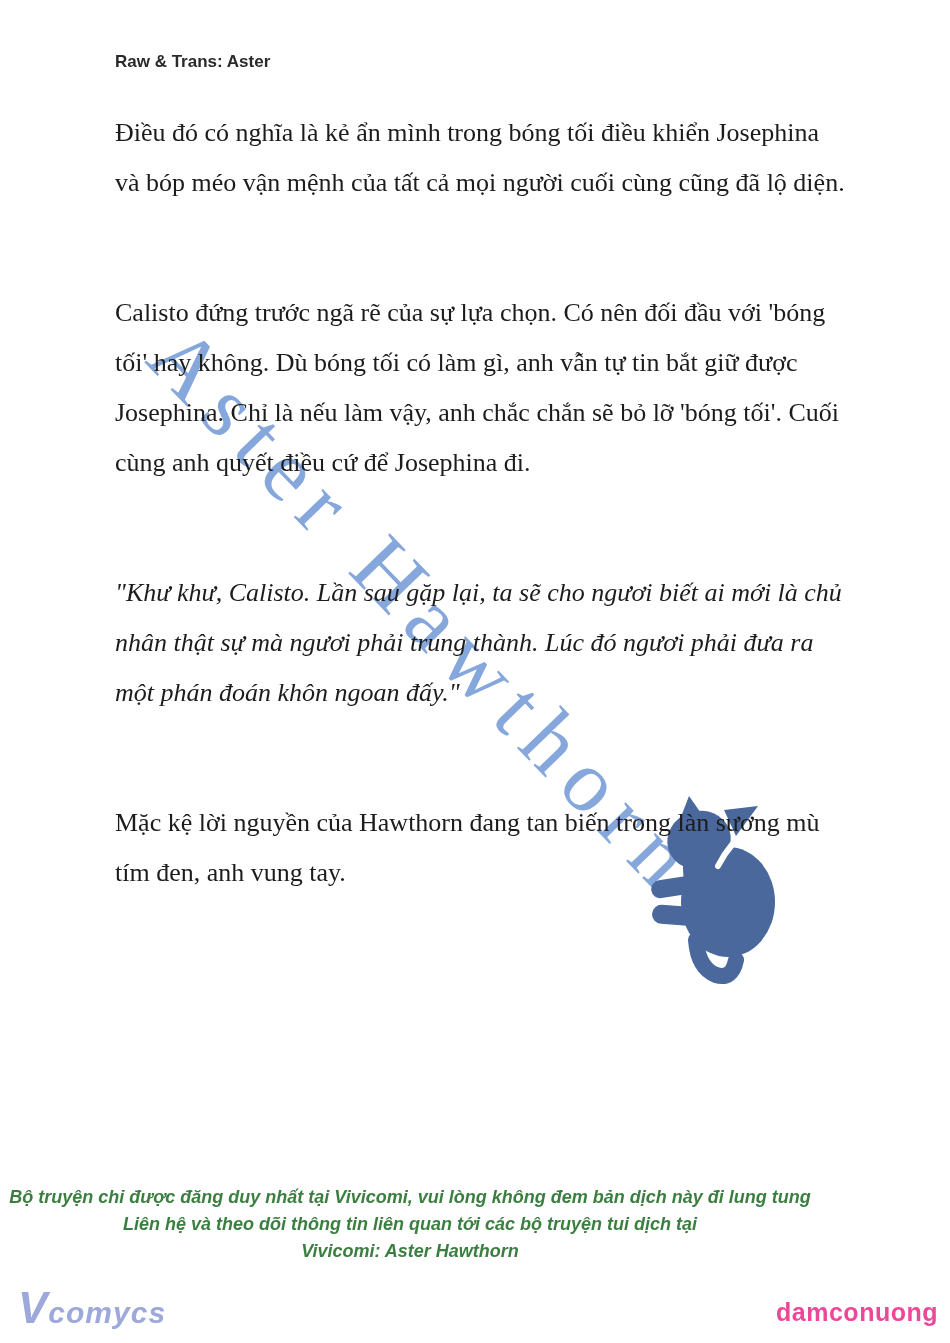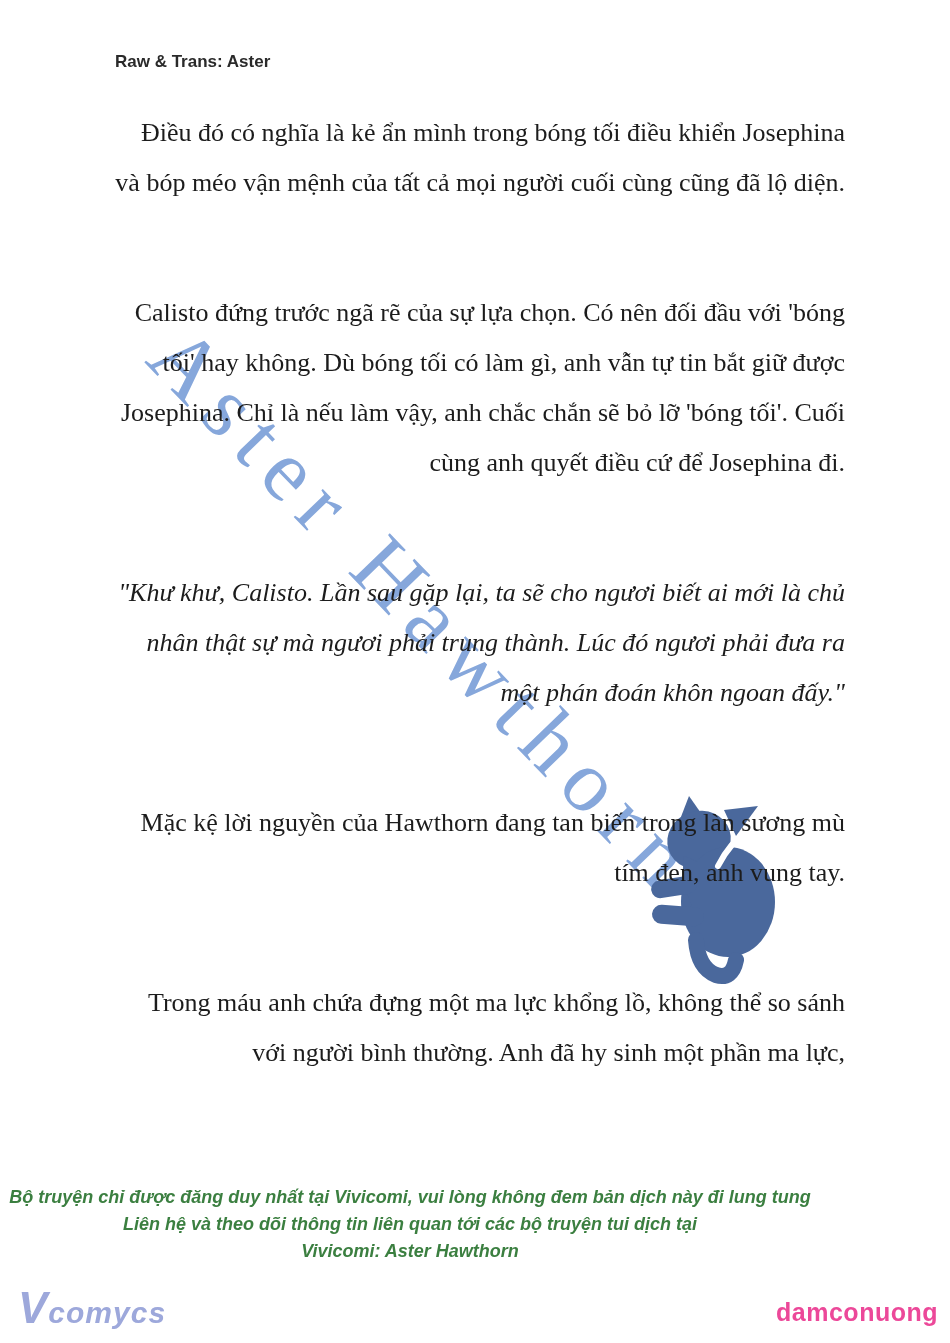--- a/index.html
+++ b/index.html
@@ -32,21 +32,21 @@
 
   .credit {
     position:absolute; left:115px; top:52px;
     font-family:"Liberation Sans", sans-serif;
     font-size:17px; color:#2a2a2a;font-weight:bold;
   }
 
   .bodytext {
     position:absolute; left:115px; top:108px; width:730px;
     font-size:26px; line-height:50px; color:#1c1c1c;
-    text-align:right;
+    text-align:left;
   }
   .bodytext p { margin:0 0 80px 0; }
   .bodytext p.quote { font-style:italic; }
 
   .footer-note {
     position:absolute; left:0; top:1184px; width:820px;
     text-align:center;
     font-family:"Liberation Sans", sans-serif;
     font-style:italic; font-weight:bold;
     font-size:18px; line-height:27px;
@@ -105,21 +105,20 @@
 
   <div class="content">
 
     <div class="credit">Raw &amp; Trans: Aster</div>
 
     <div class="bodytext">
       <p>Điều đó có nghĩa là kẻ ẩn mình trong bóng tối điều khiển Josephina và bóp méo vận mệnh của tất cả mọi người cuối cùng cũng đã lộ diện.</p>
       <p>Calisto đứng trước ngã rẽ của sự lựa chọn. Có nên đối đầu với 'bóng tối' hay không. Dù bóng tối có làm gì, anh vẫn tự tin bắt giữ được Josephina. Chỉ là nếu làm vậy, anh chắc chắn sẽ bỏ lỡ 'bóng tối'. Cuối cùng anh quyết điều cứ để Josephina đi.</p>
       <p class="quote">"Khư khư, Calisto. Lần sau gặp lại, ta sẽ cho ngươi biết ai mới là chủ nhân thật sự mà ngươi phải trung thành. Lúc đó ngươi phải đưa ra một phán đoán khôn ngoan đấy."</p>
       <p>Mặc kệ lời nguyền của Hawthorn đang tan biến trong làn sương mù tím đen, anh vung tay.</p>
-      <p>Trong máu anh chứa đựng một ma lực khổng lồ, không thể so sánh với người bình thường. Anh đã hy sinh một phần ma lực,</p>
     </div>
 
     <div class="footer-note">
       <div>Bộ truyện chỉ được đăng duy nhất tại Vivicomi, vui lòng không đem bản dịch này đi lung tung</div>
       <div>Liên hệ và theo dõi thông tin liên quan tới các bộ truyện tui dịch tại</div>
       <div>Vivicomi: Aster Hawthorn</div>
     </div>
 
     <div class="vcomycs"><span class="v-big">V</span><span>comycs</span></div>
 

